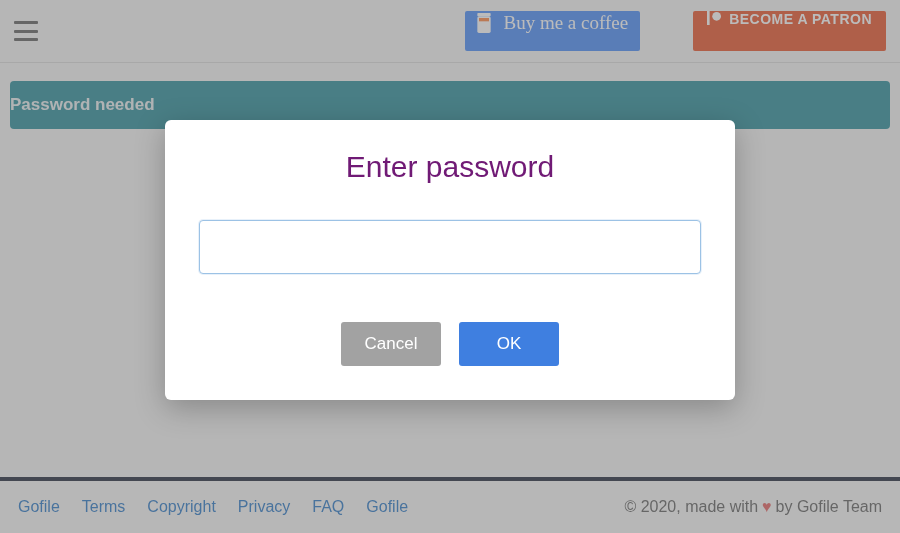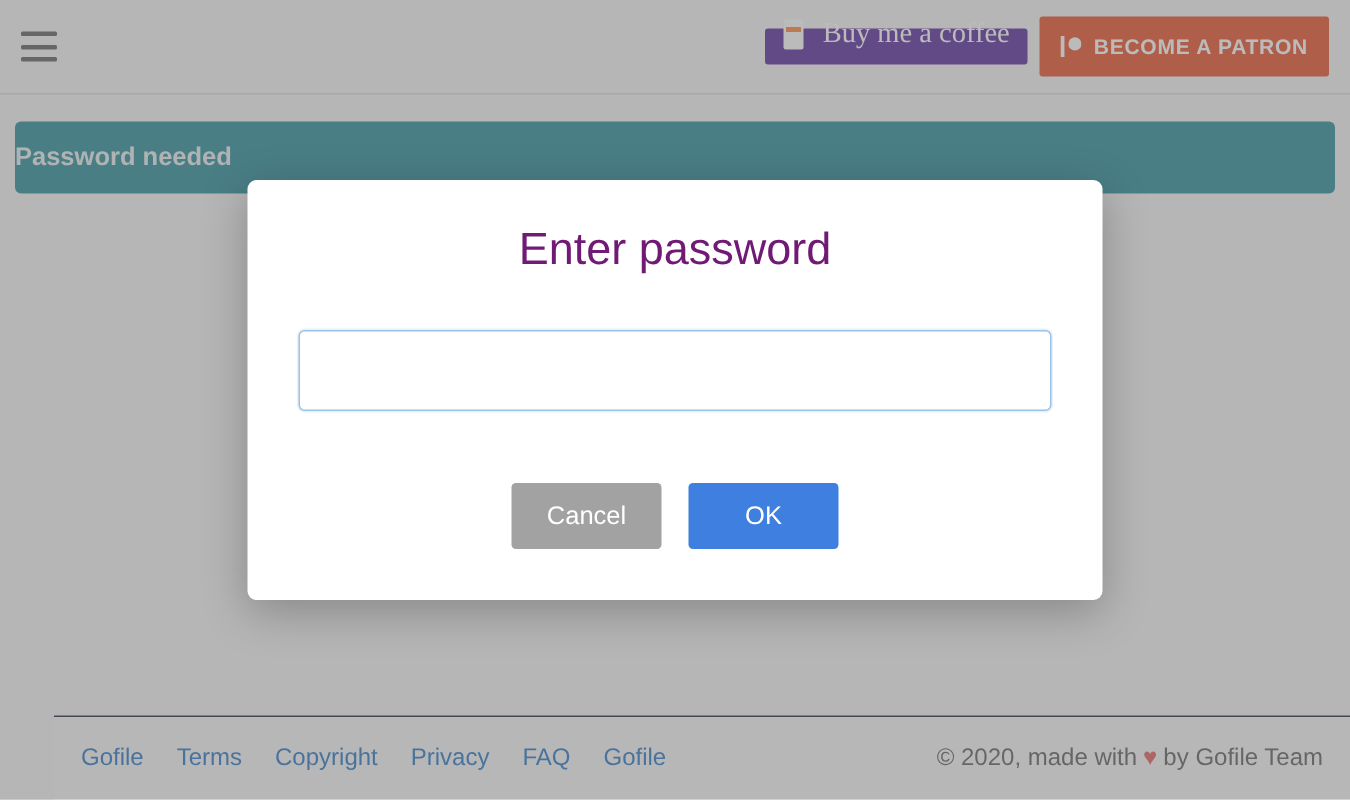--- a/index.html
+++ b/index.html
@@ -16,70 +16,70 @@
     padding: 0 14px;
   }
   .hamburger {
     width: 24px; height: 20px; display: flex; flex-direction: column; justify-content: space-between; cursor: pointer;
   }
   .hamburger span { display: block; height: 3px; background: #555; border-radius: 1px; }
 
   .top-actions { display: flex; gap: 8px; align-items: center; }
 
   .coffee-btn {
-    background: #4c1d95;
+    background: #3b82f6;
     color: #fff;
-    height: 24px;
+    height: 40px;
     padding: 0 12px 16px 6px;
     display: flex; align-items: center; gap: 6px;
     border: none; cursor: pointer;
     font-family: "Segoe Script", cursive;
     font-size: 19px;
     border-radius: 2px;
   }
   .coffee-icon {
     width: 26px; height: 30px;
     display: flex; align-items: center; justify-content: center;
   }
   .coffee-icon svg { width: 20px; height: 28px; }
 
   .patron-btn {
     background: #e6461a;
     color: #fff;
     height: 40px;
     padding: 0 14px;
-    display: flex; align-items: center; gap: 8px;
+    display: flex; gap: 8px;
     border: none; cursor: pointer;
     font-weight: 700; font-size: 14px; letter-spacing: 0.5px;
     border-radius: 2px;
+    margin-left: 45px;
   }
   .patron-icon { width: 14px; height: 14px; display:flex; align-items:center; }
 
   .banner-wrap { padding: 18px 10px 0 10px; }
   .banner {
     background: #1b8593;
     color: #e9eef0;
     text-align: left;
     font-weight: 700;
     font-size: 17px;
     padding: 14px 0;
     border-radius: 4px;
   }
 
   .footer {
     position: absolute;
     bottom: 0; left: 0; right: 0;
     height: 56px;
-    border-top: 1px solid #0f172a;
+    border-top: 4px solid #0f172a;
     background: #f7f7f7;
     display: flex; align-items: center; justify-content: space-between;
     padding: 0 18px;
     font-size: 16px;
     color: #444;
-    margin-left: 36px;
   }
   .footer-links { display: flex; gap: 22px; }
   .footer-links a { color: #1b6ec2; text-decoration: none; cursor: pointer; }
   .footer-right { display: flex; align-items: flex-end; gap: 4px; color: #555; }
   .heart { color: #e25555; }
 
   .watermark {
     position: absolute;
     right: 30px; bottom: 62px;
     font-size: 11px;

